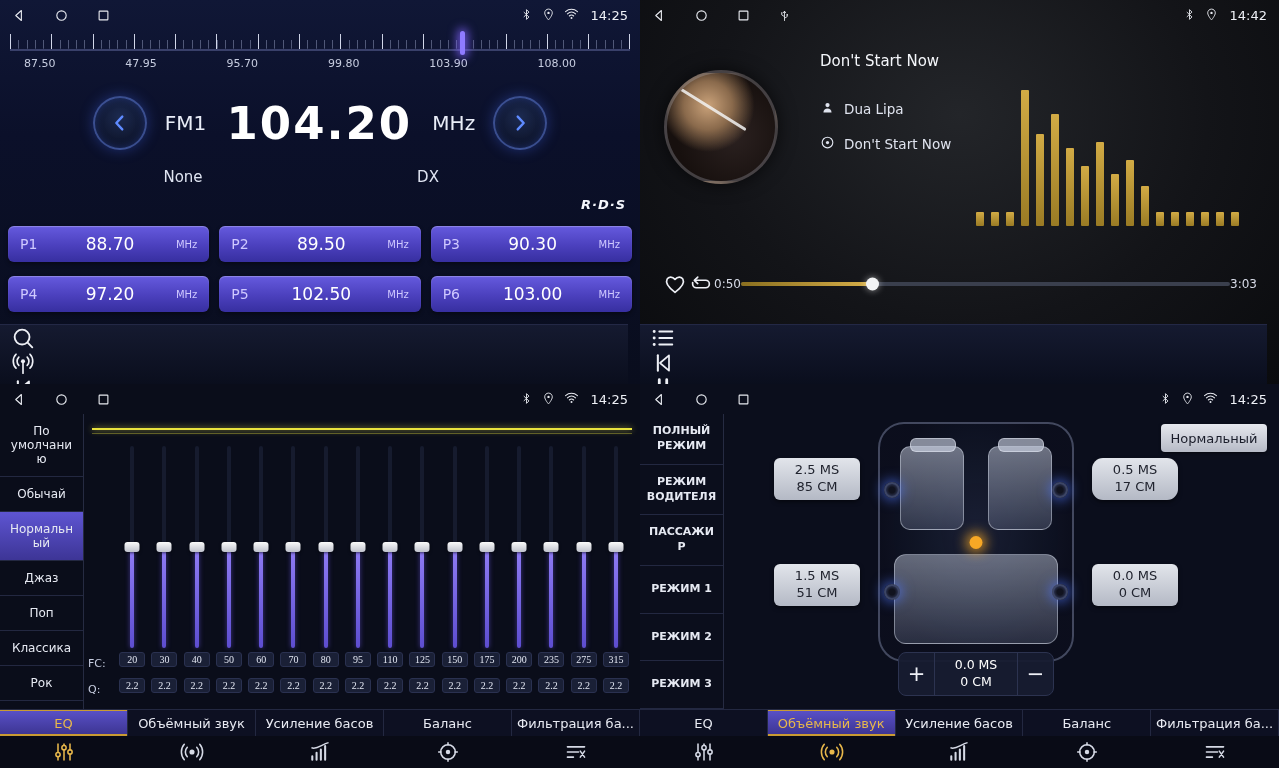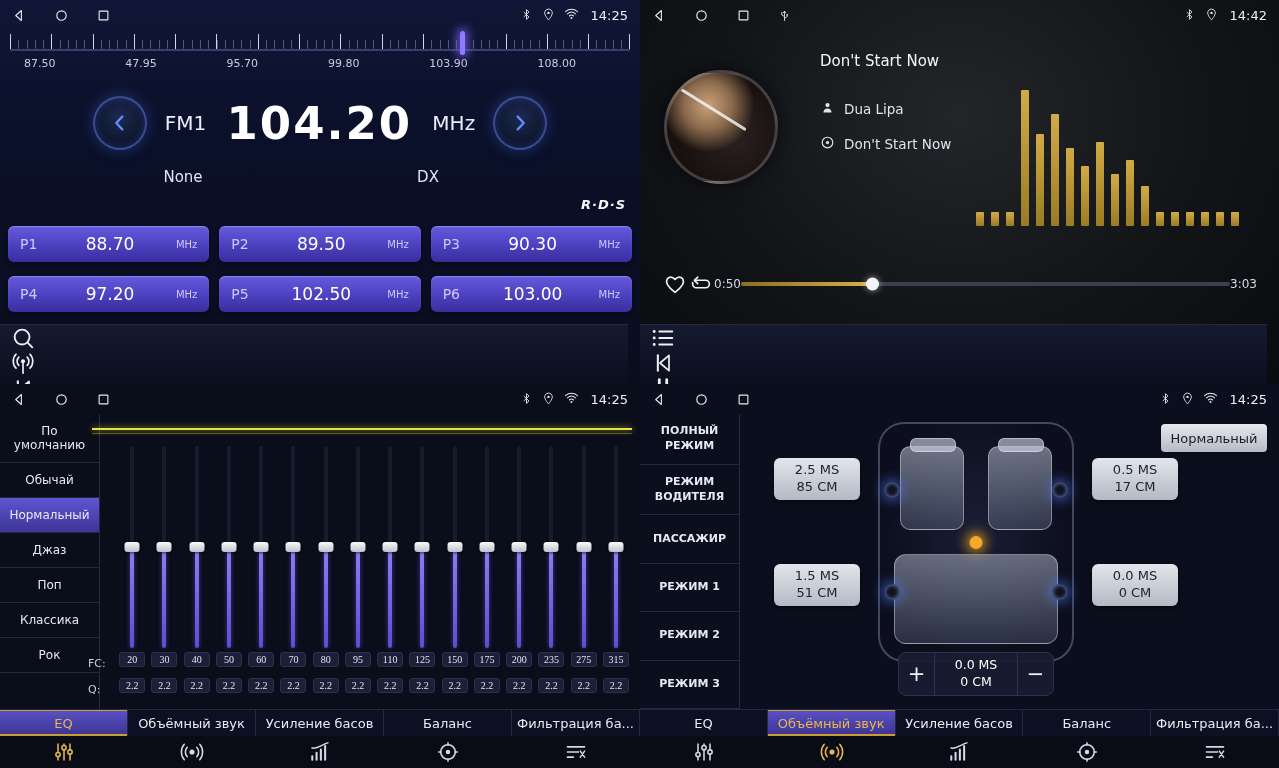--- a/index.html
+++ b/index.html
@@ -86,21 +86,21 @@
   .icon-btn { display:flex; align-items:center; color:#eef0f6; }
   .ptime { font-size:12px; color:#d8dce8; white-space:nowrap; }
   .pslider { flex:1; position:relative; height:4px; background:#3a3f4d; border-radius:2px; cursor:pointer; }
   .pfill { position:absolute; left:0; top:0; bottom:0; border-radius:2px;
     background:linear-gradient(90deg,#8a6f1f,#d8b04a); }
   .pthumb { position:absolute; right:-6px; top:50%; transform:translateY(-50%); width:13px; height:13px;
     border-radius:50%; background:#f2f3f5; box-shadow:0 0 7px rgba(255,255,255,.55); }
 
   
   .eq { background:#0a0d1a; }
-  .side { position:absolute; left:0; top:30px; bottom:59px; width:100px;
+  .side { position:absolute; left:0; top:30px; bottom:59px; width:84px;
     border-right:1px solid #262b42; display:flex; flex-direction:column; }
   .side .item { padding:10px 6px; text-align:center; font-size:12px; color:#e6e9f2;
     border-bottom:1px solid #232841; overflow-wrap:anywhere; cursor:pointer; }
   .side .item.on { background:linear-gradient(180deg,#5e55d2,#3d3596); }
   .field-side .item { flex:1; display:flex; align-items:center; justify-content:center;
     font-size:11px; font-weight:bold; line-height:1.35; }
   .eq-curve { position:absolute; left:92px; right:8px; top:44px; }
   .eq-curve .l1 { height:2px; background:#e8e23e; box-shadow:0 0 6px rgba(232,226,62,.8); }
   .eq-curve .l2 { height:1px; background:rgba(232,226,62,.35); margin-top:3px; }
   .gain-labels { position:absolute; left:80px; top:80px; height:166px; width:28px;
@@ -156,21 +156,21 @@
     background:radial-gradient(circle,#11131f 35%, #2c3350 75%); border:2px solid #3c4566;
     box-shadow:0 0 12px 3px rgba(80,120,255,.55); cursor:pointer; }
   .spk.tl { left:4px; top:58px; } .spk.tr { right:4px; top:58px; }
   .spk.bl { left:4px; bottom:60px; } .spk.br { right:4px; bottom:60px; }
   .cdot { position:absolute; left:50%; top:112px; transform:translateX(-50%); width:13px; height:13px;
     border-radius:50%; background:#f7a825; box-shadow:0 0 12px 4px rgba(247,168,37,.7); }
   .dbox { position:absolute; width:86px; height:42px; border-radius:6px;
     background:linear-gradient(180deg,#e2e5eb,#b4b9c5); color:#20232e;
     display:flex; flex-direction:column; align-items:center; justify-content:center;
     font-size:13px; line-height:1.3; box-shadow:0 2px 4px rgba(0,0,0,.5); cursor:pointer; }
-  .dbox.fl { left:134px; top:74px; } .dbox.fr { left:452px; top:74px; }
+  .dbox.fl { left:134px; top:74px; } .dbox.fr { left:452px; top:74px;border-radius:11px; }
   .dbox.rl { left:134px; top:180px; } .dbox.rr { left:452px; top:180px; }
   .adjust { position:absolute; left:336px; top:268px; transform:translateX(-50%); width:156px; height:44px;
     border-radius:8px; background:rgba(23,28,48,.95); border:1px solid #2c3350;
     display:flex; align-items:center; z-index:3; }
   .adjust .pm { width:36px; height:100%; font-size:21px; color:#eef0f6; }
   .adjust .pm.plus { border-right:1px solid #2c3350; }
   .adjust .pm.minus { border-left:1px solid #2c3350; }
   .adjust .vals { flex:1; text-align:center; font-size:12.5px; line-height:1.35; color:#fff; }
 </style>
 </head>

